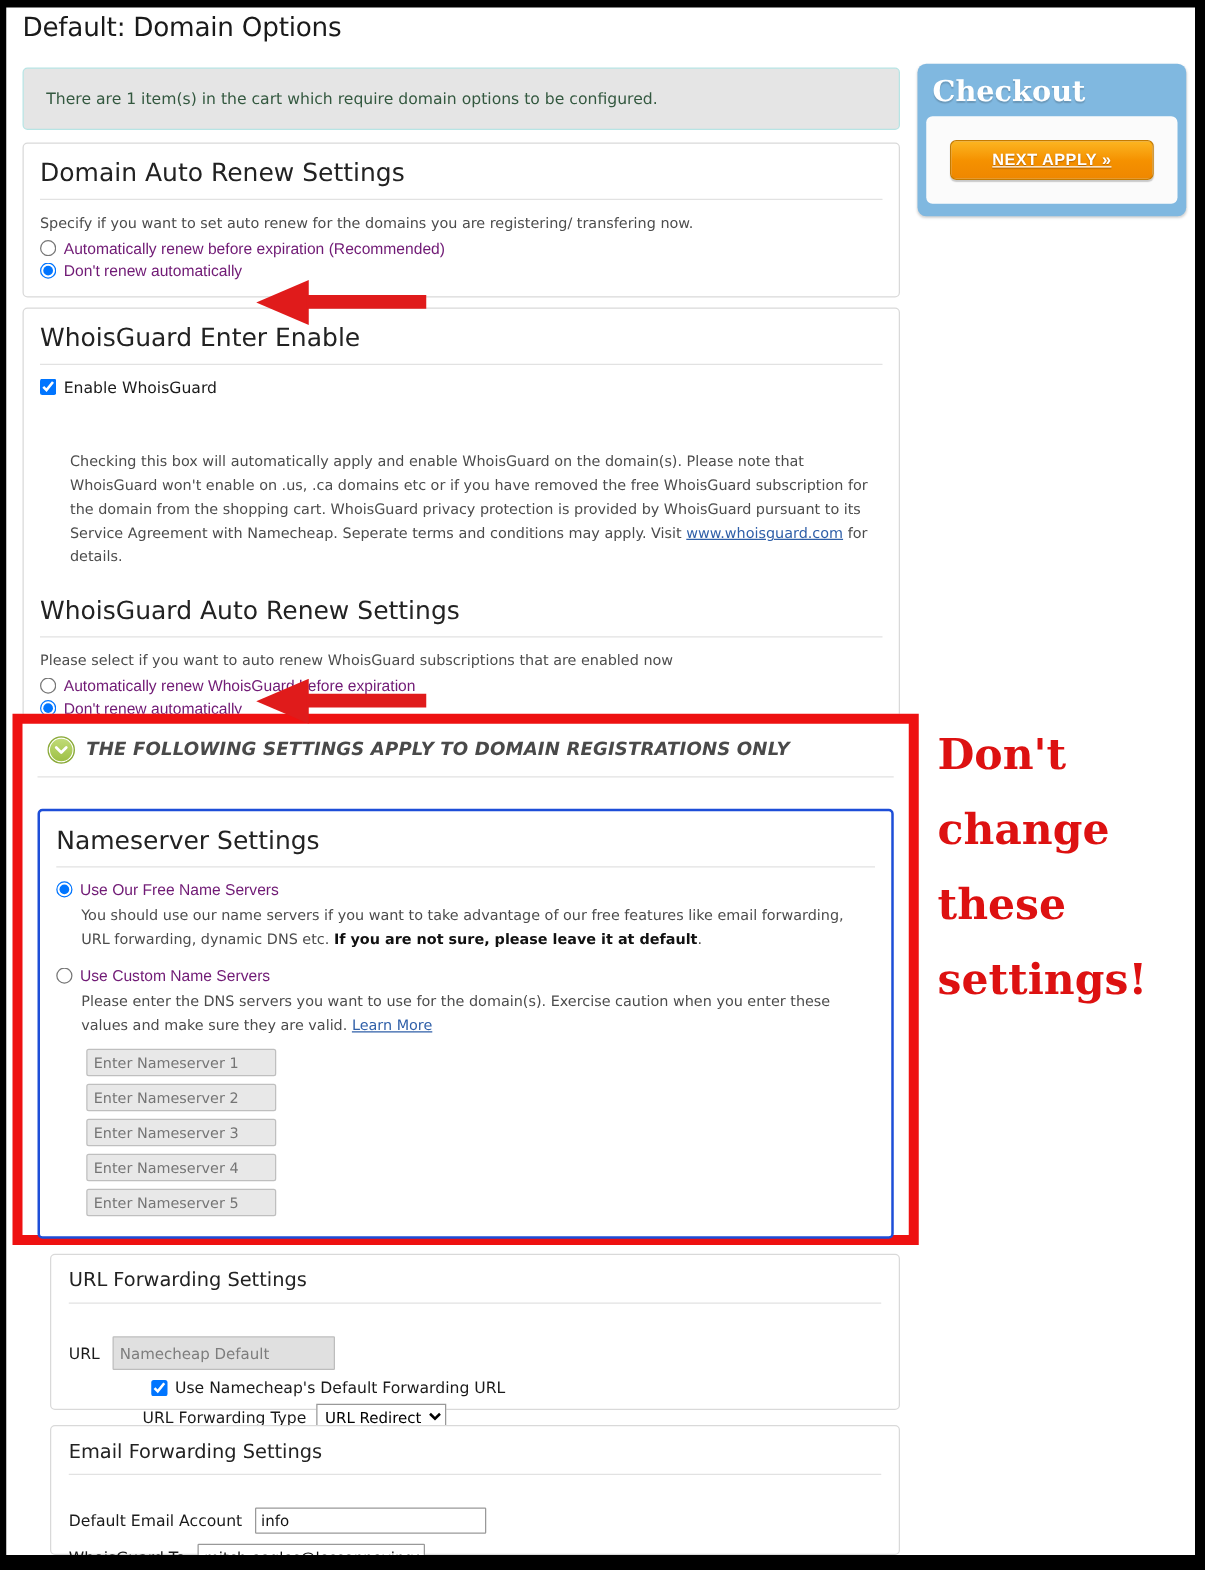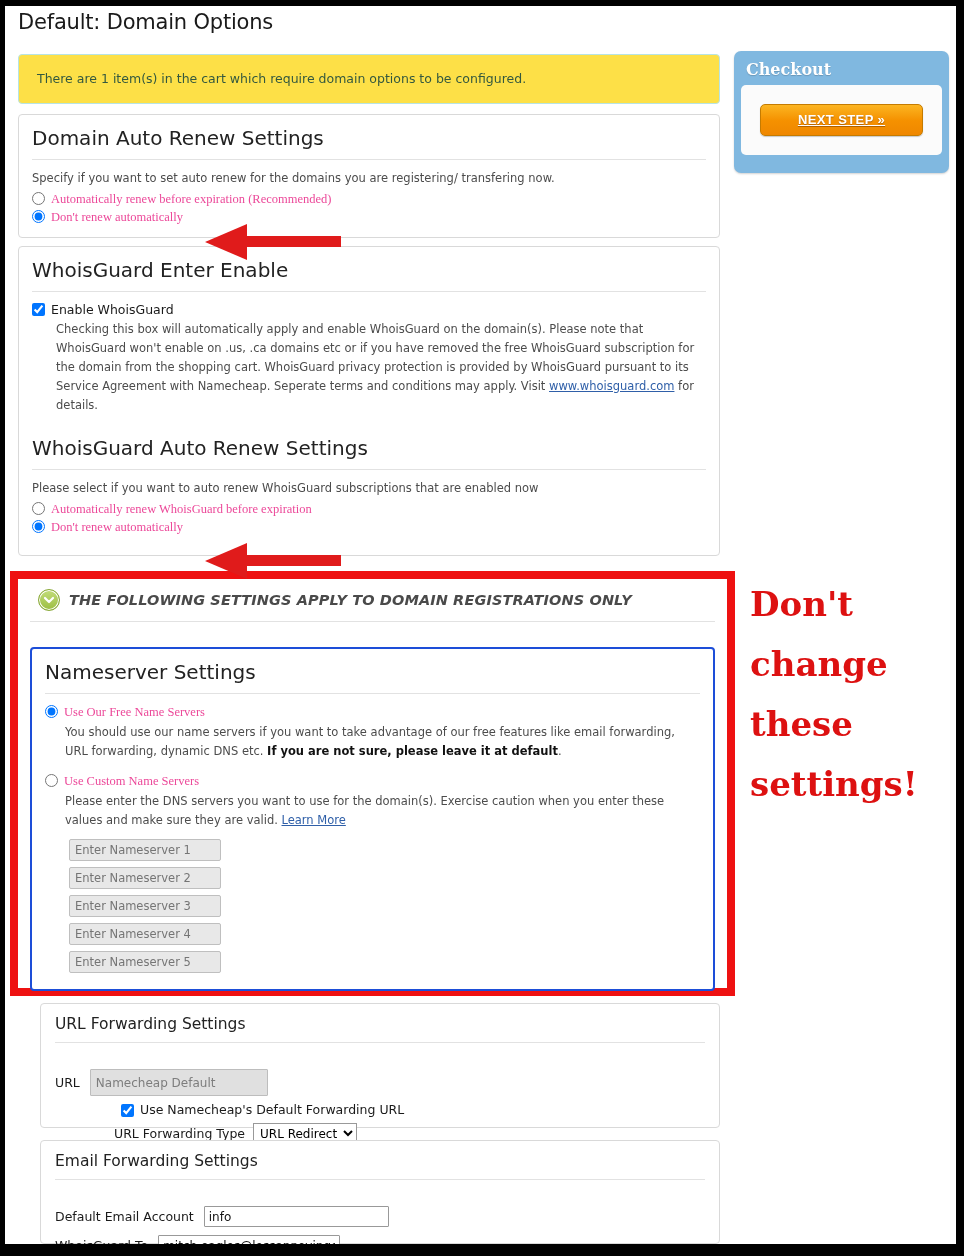--- a/index.html
+++ b/index.html
@@ -53,21 +53,21 @@
   .panel {
     background: #ffffff;
     border: 1px solid #d9d9d9;
     border-radius: 4px;
     box-sizing: border-box;
     margin-bottom: 8px;
     position: relative;
   }
 
   #info-banner {
-    background: #fde047;
+    background: #e5e5e5;
     border: 1px solid #b7e4e4;
     border-radius: 4px;
     height: 50px;
     box-sizing: border-box;
     padding: 16px 0 0 18px;
     font-size: 12.5px;
     color: #33583f;
     font-family: "DejaVu Sans", sans-serif;
     margin-bottom: 10px;
   }
@@ -98,42 +98,43 @@
     margin-bottom: 2px;
   }
   .radio-row:last-child { padding-bottom: 10px; }
 
   input[type="radio"], input[type="checkbox"] {
     margin: 1px 6px 0 0;
     vertical-align: top;
   }
   .radio-label {
     font-size: 12.5px;
-    color: #ec4899;
-    font-family: Liberation Serif, serif;
+    color: #701a75;
+    font-family: Liberation Sans, sans-serif;
     line-height: 16px;
   }
 
   .cbx-row {
     display: flex;
     align-items: flex-start;
     padding: 10px 0 0 13px;
   }
   .cbx-label {
     font-size: 12.5px;
     color: #1a1a1a;
     font-family: "DejaVu Sans", sans-serif;
     line-height: 16px;
   }
   .helptext {
     font-size: 11.5px;
     color: #4c4c4c;
     font-family: "DejaVu Sans", sans-serif;
     line-height: 19px;
     padding: 2px 14px 10px 37px;
+    margin-top: 40px;
   }
   .helptext a { color: #2f5fa8; }
 
   .indent-help {
     font-size: 11.5px;
     color: #4c4c4c;
     font-family: "DejaVu Sans", sans-serif;
     line-height: 19px;
     padding: 1px 18px 4px 33px;
   }
@@ -279,21 +280,21 @@
     background: #80b8e0;
     border-radius: 7px;
     box-sizing: border-box;
     padding: 7px;
     box-shadow: 0 1px 2px rgba(0,0,0,.18);
   }
   #checkout-title {
     color: #ffffff;
     font-family: "DejaVu Serif", serif;
     font-weight: bold;
-    font-size: 16px;
+    font-size: 23px;
     padding: 2px 0 6px 5px;
     text-shadow: 0 1px 1px rgba(0,0,0,.18);
   }
   #checkout-inner {
     background: #fbfbfb;
     border-radius: 5px;
     height: 70px;
     display: flex;
     align-items: center;
     justify-content: center;
@@ -442,21 +443,21 @@
     </div>
     <div class="form-row" style="margin-top:8px">
       <span class="form-label">WhoisGuard To</span>
       <input class="txt-normal" style="width: 182px; margin-left: 10px;" type="text" value="mitch.eagles@lessannoyingcrr">
     </div>
   </div>
 
   <div id="checkout-box">
     <div id="checkout-title">Checkout</div>
     <div id="checkout-inner">
-      <a id="next-step-btn" href="#">NEXT STEP »</a>
+      <a id="next-step-btn" href="#">NEXT APPLY »</a>
     </div>
   </div>
 
   <div id="annotation">Don't change these settings!</div>
 
   <svg class="red-arrow" style="left:198px; top:218px;" width="140" height="36" viewBox="0 0 140 36">
     <polygon points="2,18 44,0 44,36" fill="#e01b1b"></polygon>
     <rect x="42" y="12" width="96" height="11" fill="#e01b1b"></rect>
   </svg>
 

